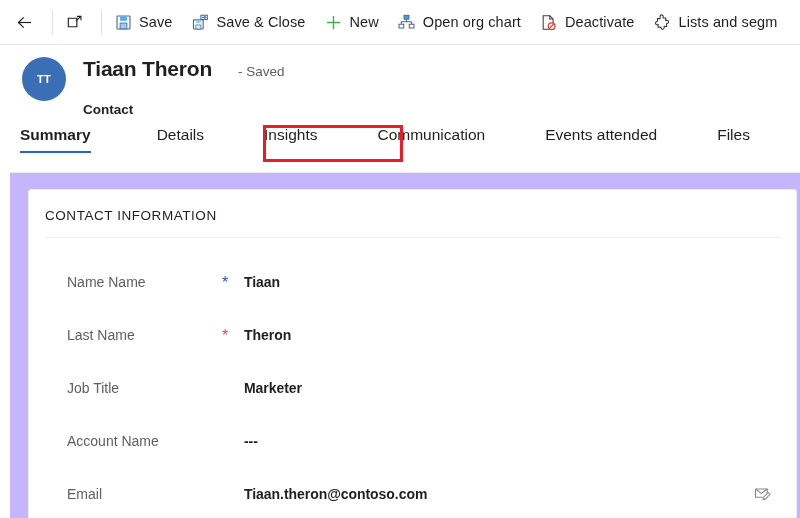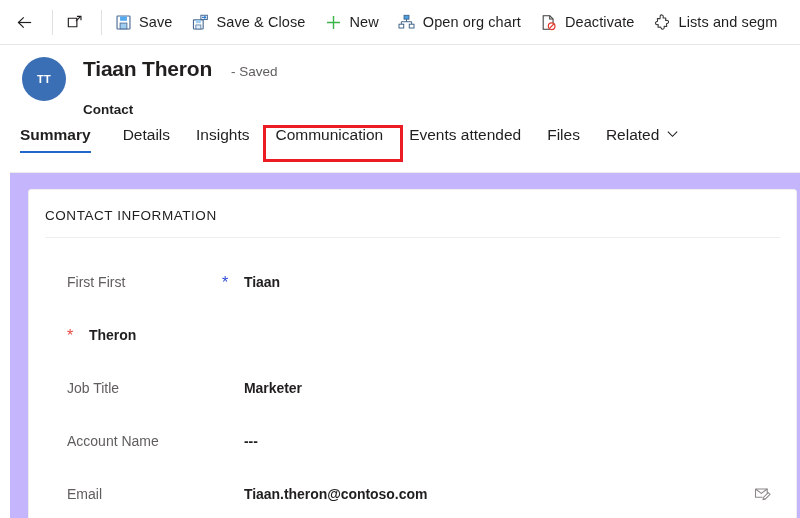--- a/index.html
+++ b/index.html
@@ -100,21 +100,21 @@
     display: flex;
     align-items: baseline;
   }
   .record-name {
     font-size: 21px;
     font-weight: 700;
     color: #201f1e;
     letter-spacing: -0.2px;
   }
   .record-status {
-    margin-left: 19px;
+    margin-left: 26px;
     font-size: 13.5px;
     color: #605e5c;
   }
   .record-subtitle {
     margin-top: 21px;
     font-size: 13.5px;
     font-weight: 600;
     color: #201f1e;
   }
 
@@ -123,20 +123,21 @@
     position: absolute;
     left: 0; top: 122px;
     width: 800px;
     height: 48px;
     display: flex;
     align-items: flex-start;
     padding-left: 20px;
     box-sizing: border-box;
     white-space: nowrap;
     overflow: hidden;
+    gap: 34px;
   }
   .tab {
     position: relative;
     font-size: 15.5px;
     color: #201f1e;
     padding: 4px 13px 0 13px;
     height: 40px;
     box-sizing: border-box;
     cursor: pointer;
     flex: 0 0 auto;
@@ -397,26 +398,27 @@
   <div class="tab-highlight"></div>
 
   <div class="form-area">
     <div class="card">
       <div class="card-title">CONTACT INFORMATION</div>
       <div class="card-divider"></div>
 
       <div class="fields">
 
         <div class="field-row">
-          <span class="field-label">First First</span>
+          <span class="field-label">Name Name</span>
           <span class="req-mark blue">*</span>
           <span class="field-value">Tiaan</span>
         </div>
 
         <div class="field-row">
+          <span class="field-label">Last Name</span>
           <span class="req-mark red">*</span>
           <span class="field-value">Theron</span>
         </div>
 
         <div class="field-row">
           <span class="field-label">Job Title</span>
           <span class="req-mark"></span>
           <span class="field-value">Marketer</span>
         </div>
 

